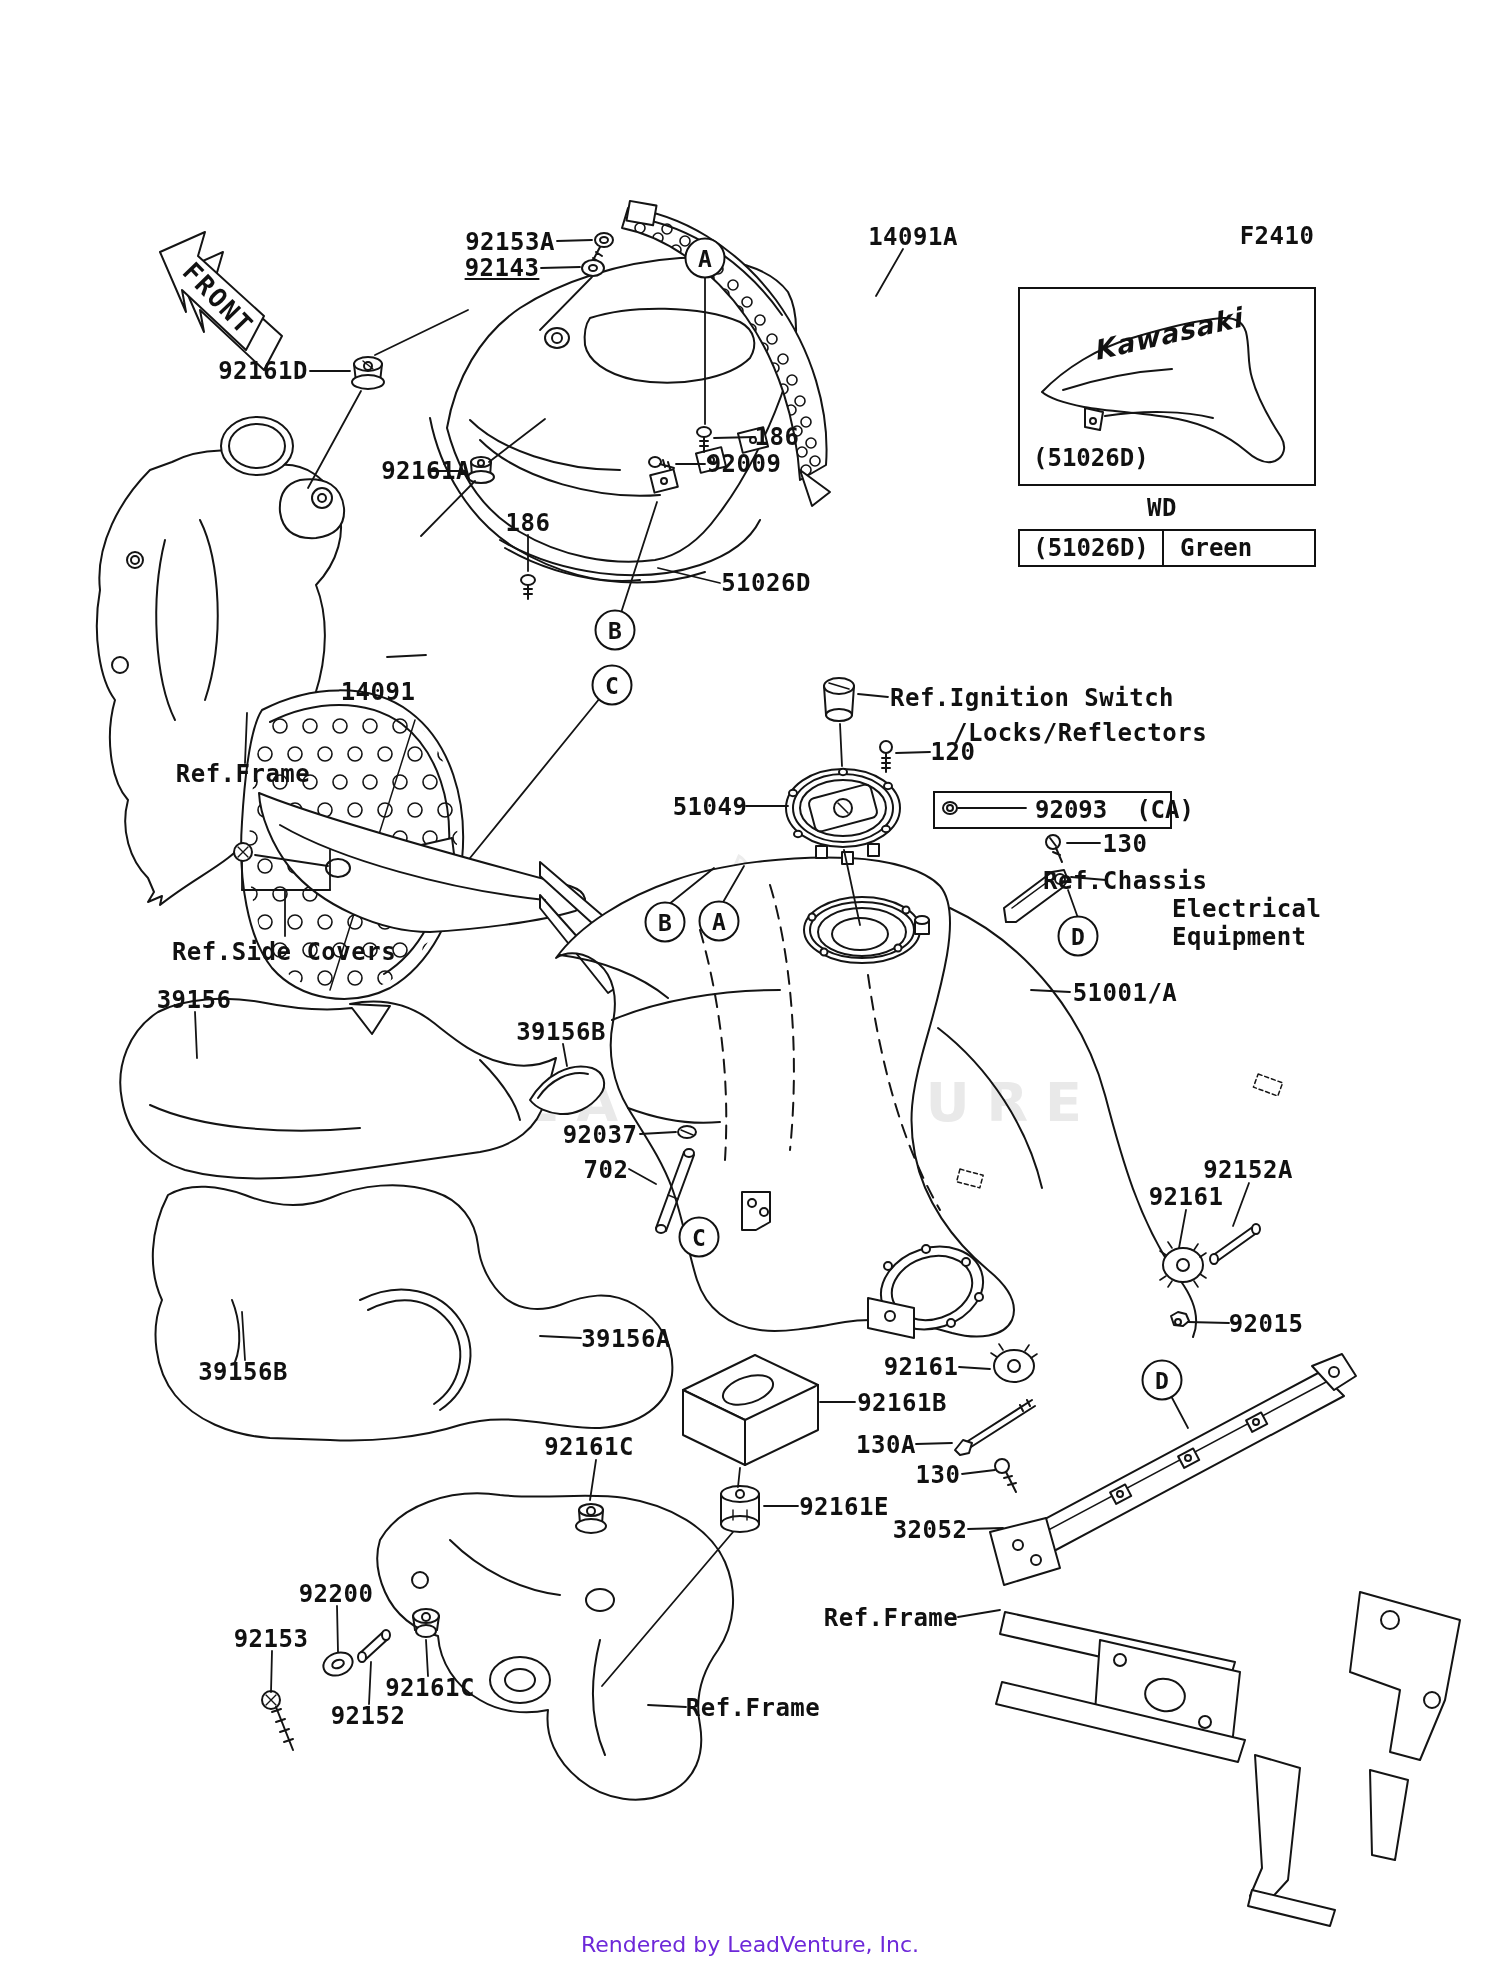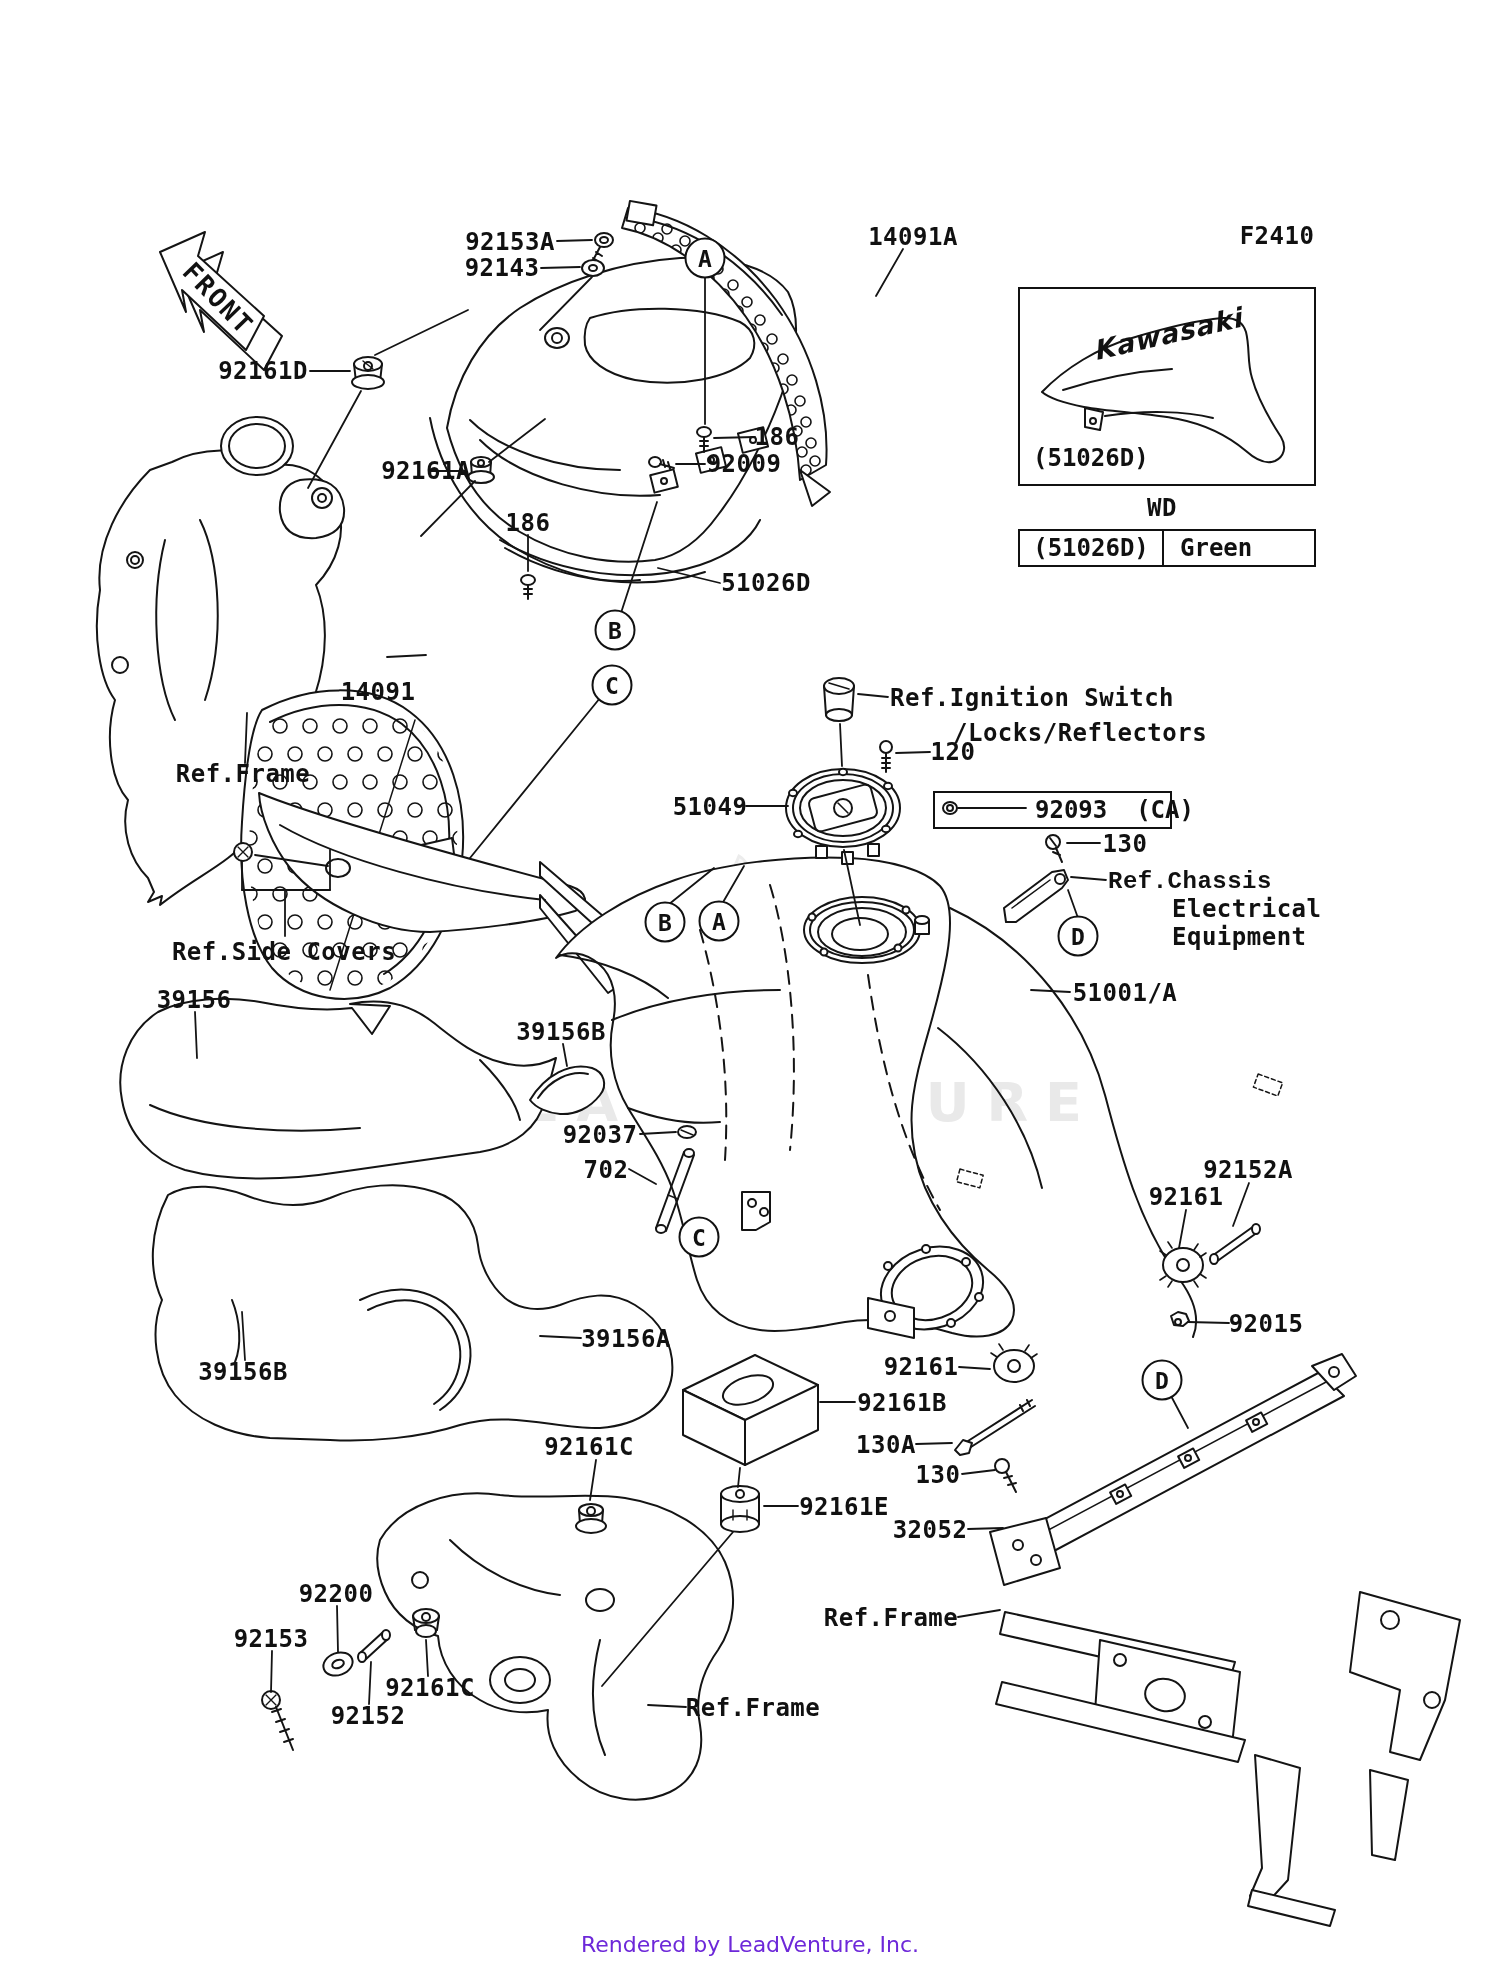--- a/index.html
+++ b/index.html
@@ -527,37 +527,37 @@
   <div class="color-table">
     <div class="c1">(51026D)</div>
     <div class="c2">Green</div>
   </div>
   <div class="p92093-box">
     <div class="txt">92093  (CA)</div>
   </div>
 
   <div id="labels-layer">
       <div class="plabel" style="left: 510px; top: 242px;">92153A</div>
-      <div class="plabel" style="left: 502px; top: 268px;">92143</div>
+      <div class="plabel" style="left: 502px; top: 268px; text-decoration: underline;">92143</div>
       <div class="plabel" style="left: 913px; top: 237px;">14091A</div>
       <div class="plabel" style="left: 1277px; top: 236px;">F2410</div>
       <div class="plabel" style="left: 263px; top: 371px;">92161D</div>
       <div class="plabel" style="left: 382px; top: 471px; margin-left: 44px;">92161A</div>
       <div class="plabel" style="left: 777px; top: 437px;">186</div>
       <div class="plabel" style="left: 744px; top: 464px;">92009</div>
       <div class="plabel" style="left: 528px; top: 523px;">186</div>
       <div class="plabel" style="left: 766px; top: 583px;">51026D</div>
       <div class="plabel" style="left: 350px; top: 692px; margin-left: 28px;">14091</div>
       <div class="plabel" style="left: 243px; top: 774px;">Ref.Frame</div>
       <div class="plabel left" style="left: 890px; top: 698px;">Ref.Ignition Switch</div>
       <div class="plabel left" style="left: 953px; top: 725px; margin-top: 8px;">/Locks/Reflectors</div>
       <div class="plabel" style="left: 953px; top: 752px;">120</div>
       <div class="plabel" style="left: 710px; top: 807px;">51049</div>
       <div class="plabel" style="left: 1125px; top: 844px;">130</div>
-      <div class="plabel left" style="left: 1108px; top: 881px; font-family: Liberation Mono, monospace;">Ref.Chassis</div>
+      <div class="plabel left" style="left: 1043px; top: 881px;">Ref.Chassis</div>
       <div class="plabel left" style="left: 1172px; top: 909px;">Electrical</div>
       <div class="plabel left" style="left: 1172px; top: 937px;">Equipment</div>
       <div class="plabel" style="left: 1125px; top: 993px;">51001/A</div>
       <div class="plabel" style="left: 284px; top: 952px;">Ref.Side Covers</div>
       <div class="plabel" style="left: 194px; top: 1000px;">39156</div>
       <div class="plabel" style="left: 561px; top: 1032px;">39156B</div>
       <div class="plabel" style="left: 600px; top: 1135px;">92037</div>
       <div class="plabel" style="left: 606px; top: 1170px;">702</div>
       <div class="plabel" style="left: 1248px; top: 1170px;">92152A</div>
       <div class="plabel" style="left: 1186px; top: 1197px;">92161</div>

